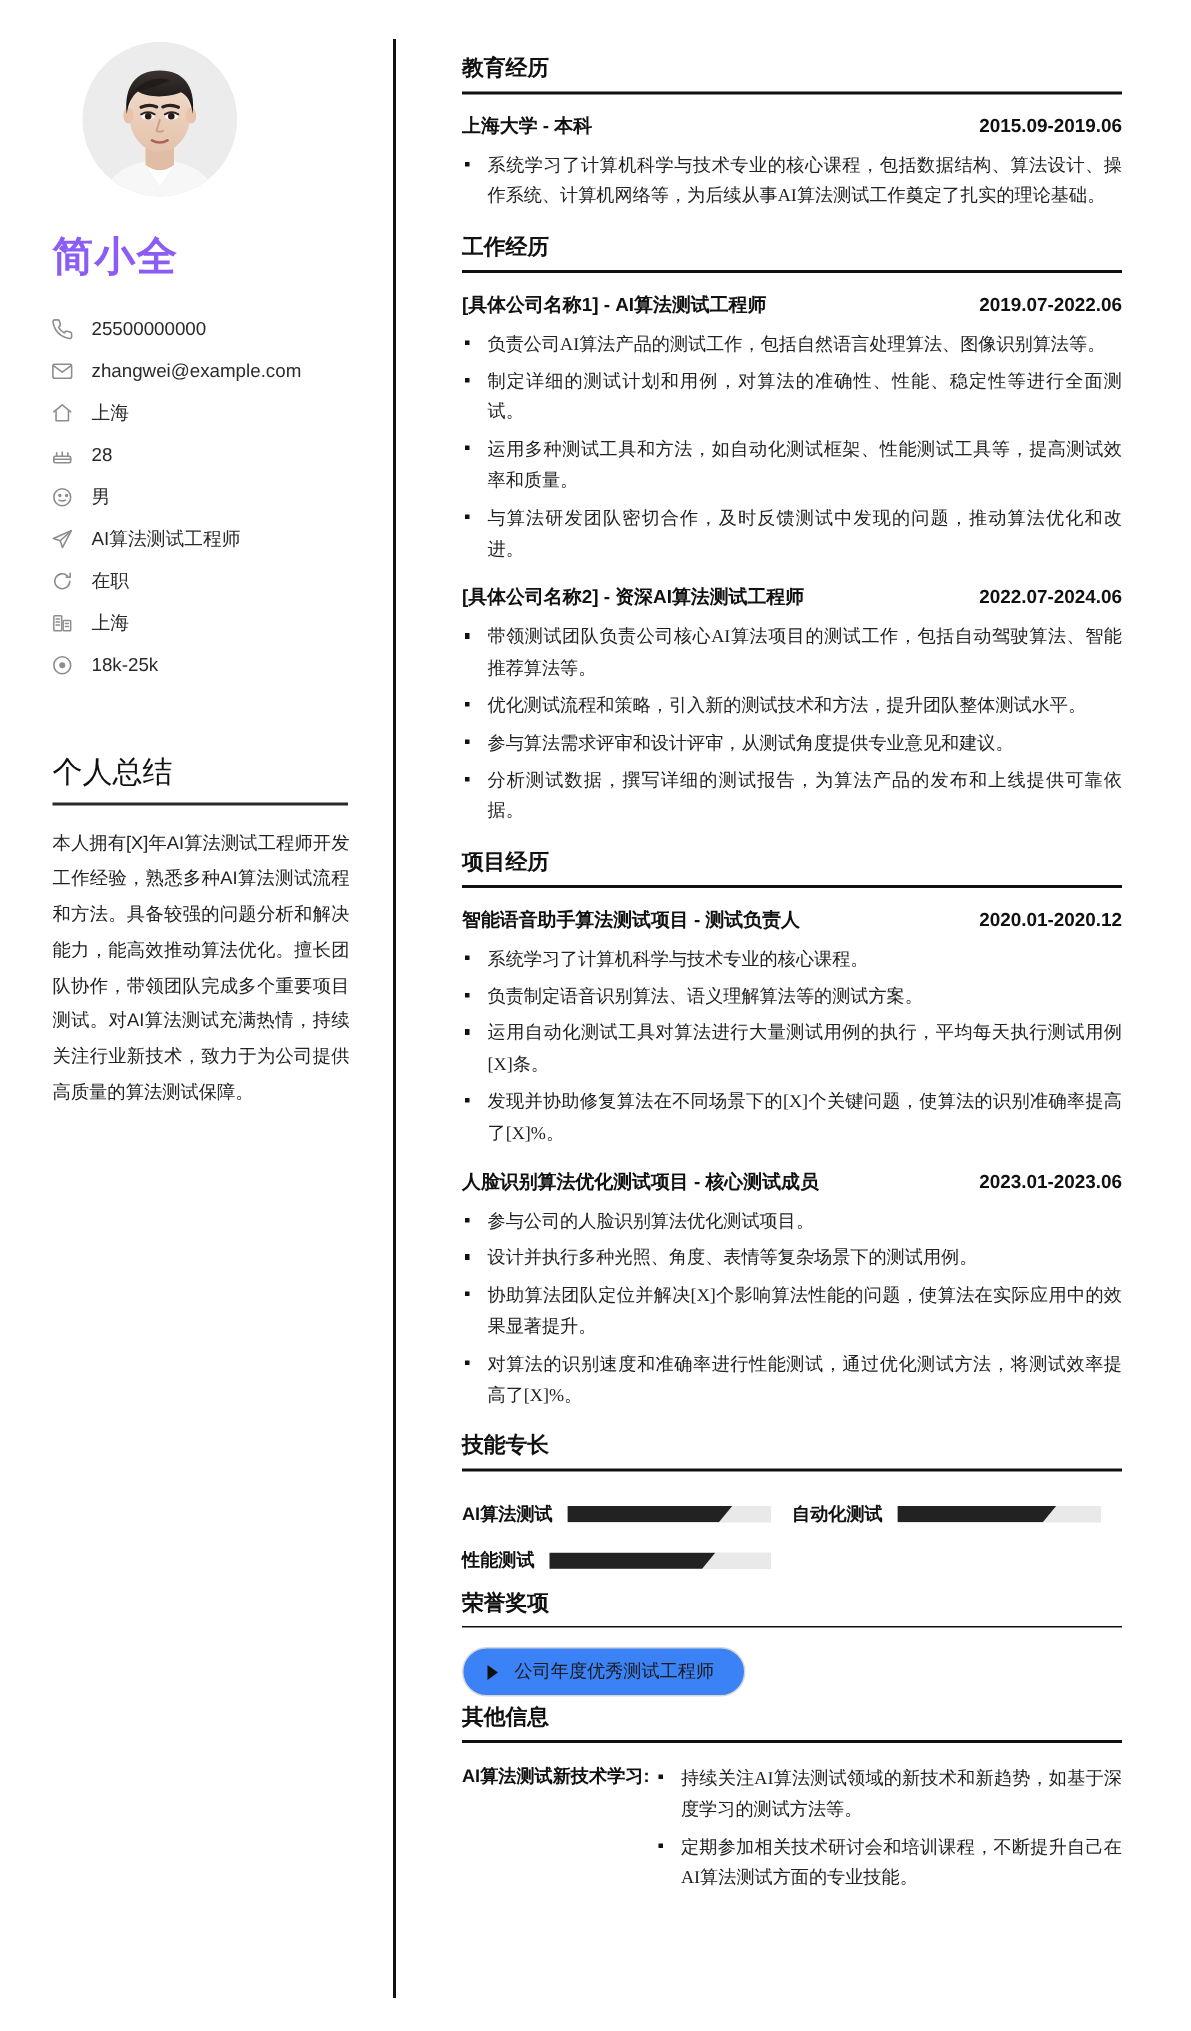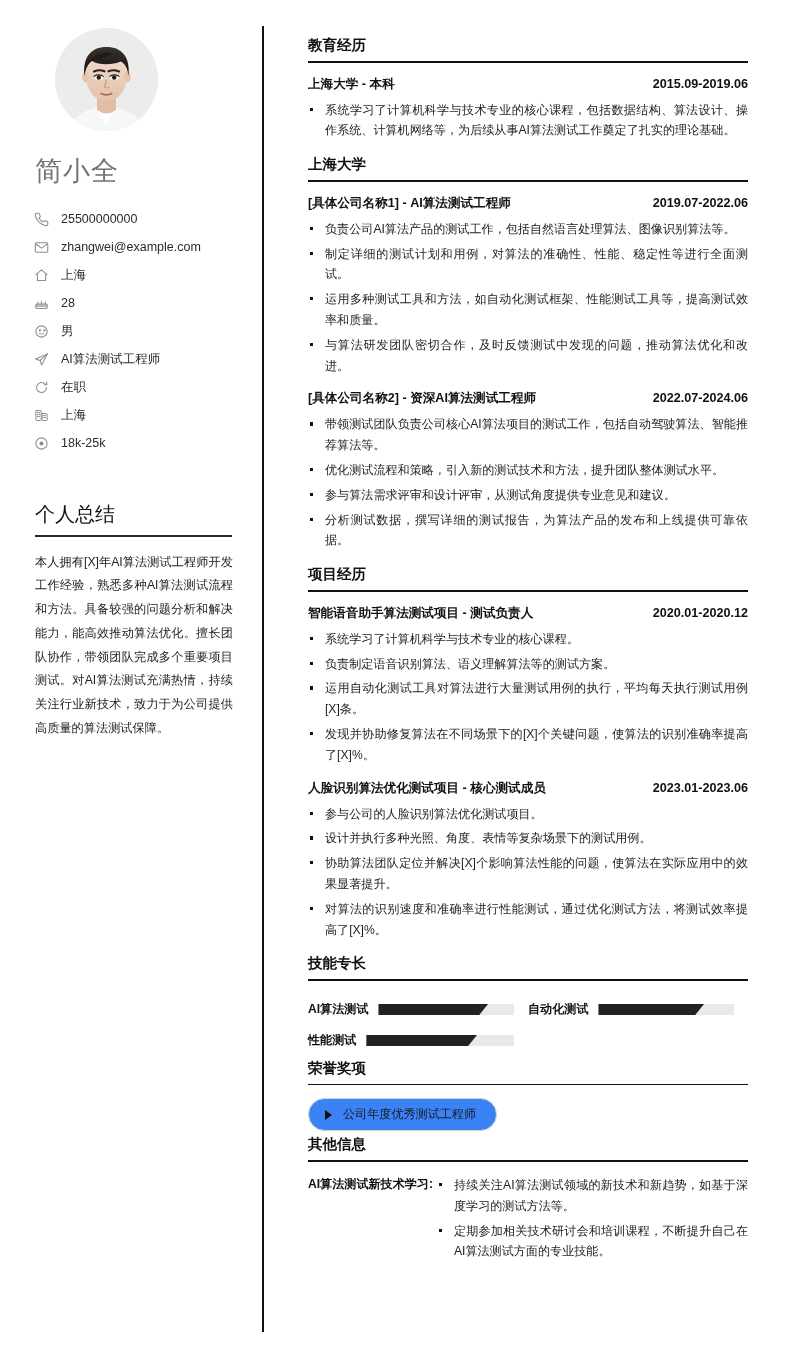--- a/index.html
+++ b/index.html
@@ -45,24 +45,24 @@
     border-radius: 50%;
     background: #ececec;
     overflow: hidden;
     position: relative;
     margin: 2px 0 0 22px;
   }
   .avatar-svg { display:block; width:103px; height:103px; }
 
   .person-name {
     font-size: 27px;
-    font-weight: 400;
+    font-weight: 700;
     letter-spacing: 1px;
     margin: 22px 0 0 2px;
-    color: #737373;
+    color: #8b5cf6;
   }
 
   .contact-list {
     margin-top: 16px;
     padding: 0;
     list-style: none;
   }
   .contact-item {
     display: flex;
     align-items: center;
@@ -135,21 +135,21 @@
     font-weight: 700;
     color: #111;
   }
   .entry-date {
     font-size: 12.6px;
     font-weight: 700;
     color: #111;
     white-space: nowrap;
     margin-left: 12px;
   }
-  .bullets { margin: 0; padding: 0; list-style: none; }
+  .bullets { margin: 0; padding: 0; list-style: none; font-family: Liberation Serif, serif; }
   .bullet {
     position: relative;
     font-size: 12.1px;
     line-height: 1.72;
     color: #222;
     padding-left: 17px;
     margin-bottom: 4px;
     text-align: justify;
   }
   .bullet::before {
@@ -402,21 +402,21 @@
           <span class="entry-title">上海大学 - 本科</span>
           <span class="entry-date">2015.09-2019.06</span>
         </div>
         <ul class="bullets">
           <li class="bullet">系统学习了计算机科学与技术专业的核心课程，包括数据结构、算法设计、操作系统、计算机网络等，为后续从事AI算法测试工作奠定了扎实的理论基础。</li>
         </ul>
       </div>
     </section>
 
     <section class="section">
-      <div class="section-head">上海大学</div>
+      <div class="section-head">工作经历</div>
       <div class="section-rule"></div>
 
       <div class="entry">
         <div class="entry-head">
           <span class="entry-title">[具体公司名称1] - AI算法测试工程师</span>
           <span class="entry-date">2019.07-2022.06</span>
         </div>
         <ul class="bullets">
           <li class="bullet">负责公司AI算法产品的测试工作，包括自然语言处理算法、图像识别算法等。</li>
           <li class="bullet">制定详细的测试计划和用例，对算法的准确性、性能、稳定性等进行全面测试。</li>

